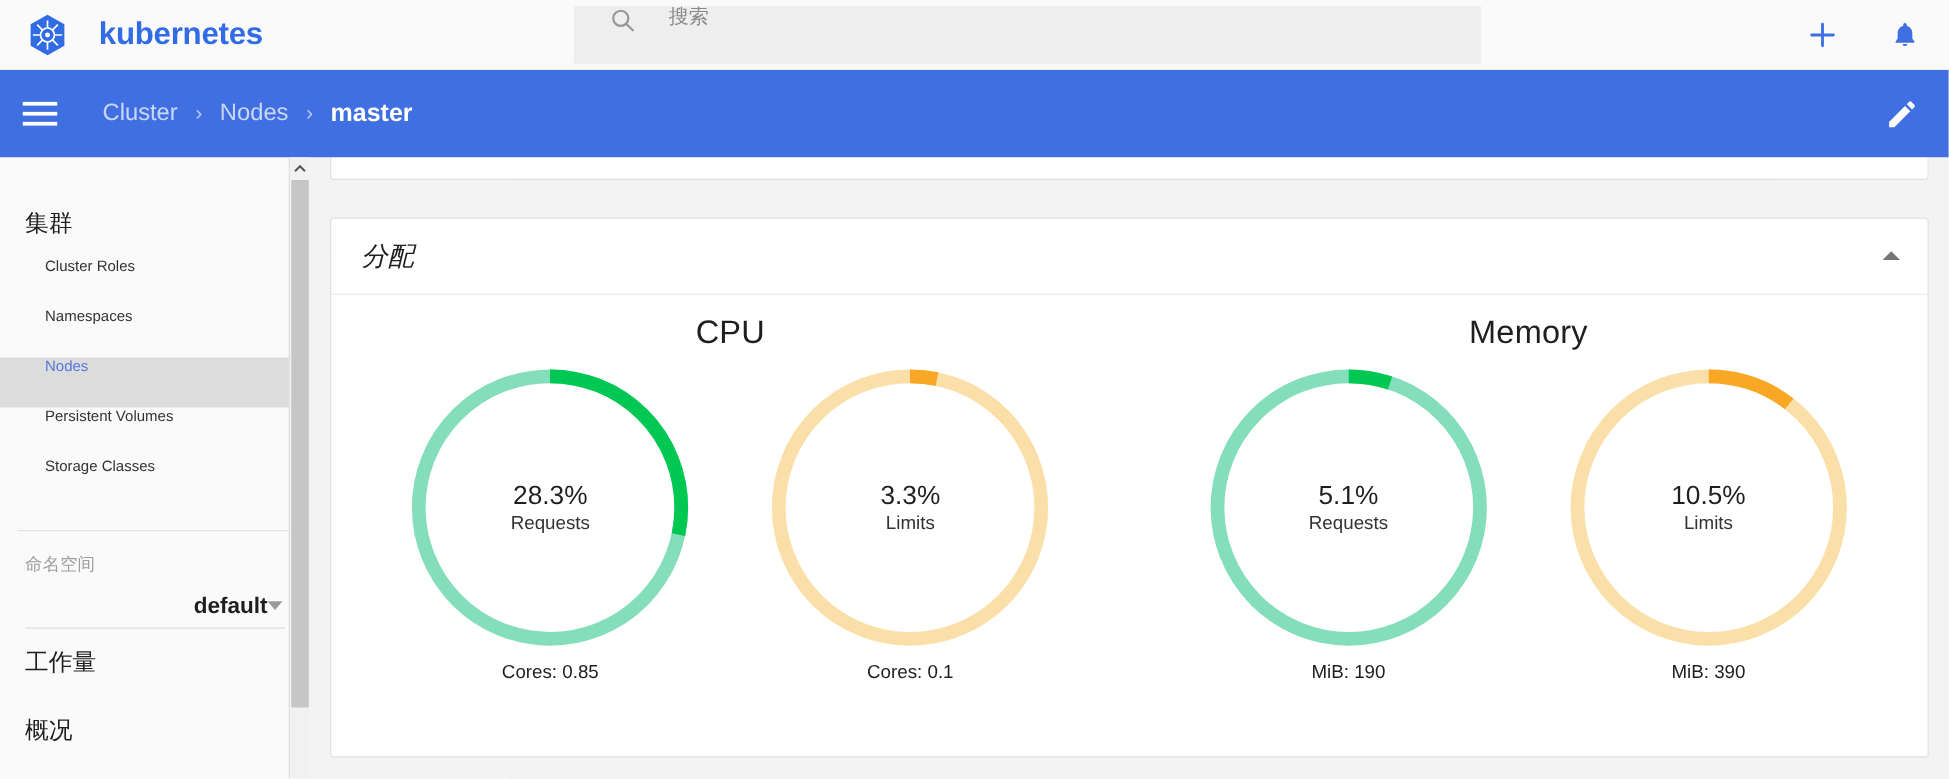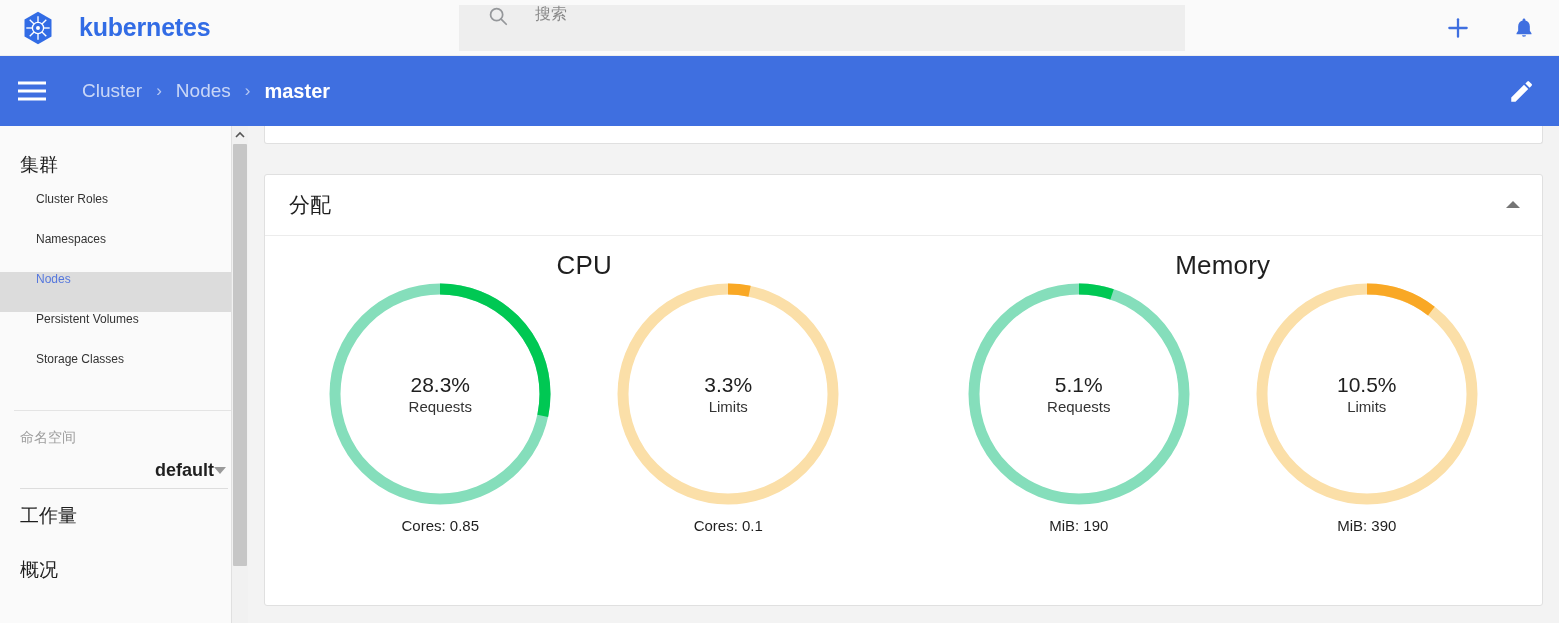--- a/index.html
+++ b/index.html
@@ -112,21 +112,21 @@
     display: flex;
     height: 497px;
     background: #fafafa;
   }
 
   
   .sidebar {
     width: 248px;
     background: #fafafa;
     position: relative;
-    padding-top: 18px;
+    padding-top: 32px;
     flex: none;
     overflow: hidden;
   }
   .nav-group-title {
     font-size: 19px;
     color: #1f1f1f;
     font-weight: 400;
     padding: 8px 0 14px 20px;
   }
   .nav-item {
@@ -232,41 +232,42 @@
     position: relative;
   }
 
   .card-head {
     height: 61px;
     display: flex;
     align-items: center;
     padding: 0 18px 0 24px;
     border-bottom: 1px solid #ececec;
     justify-content: space-between;
+    font-style: italic;
   }
   .card-title { font-size: 21px; color: #1f1f1f; }
   .card-collapse { width: 22px; height: 22px; cursor: pointer; }
 
   .charts-row {
     display: flex;
     height: 370px;
   }
   .metric-block {
     flex: 1;
     display: flex;
     flex-direction: column;
     align-items: center;
     padding-top: 14px;
   }
   .metric-title {
     font-size: 26px;
     color: #1f1f1f;
     font-weight: 400;
     letter-spacing: .2px;
-    margin-bottom: 0;
+    margin-bottom: 12px;
   }
   .donut-pair { display: flex; gap: 0px; }
   .donut-col {
     width: 288px;
     display: flex;
     flex-direction: column;
     align-items: center;
   }
   .donut {
     position: relative;

